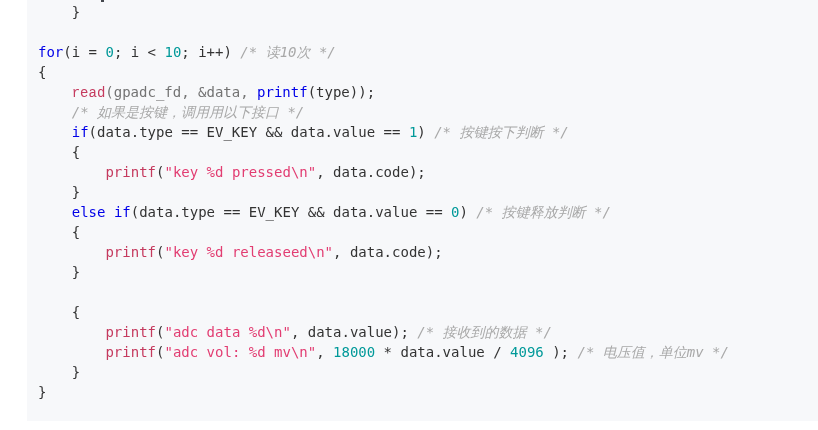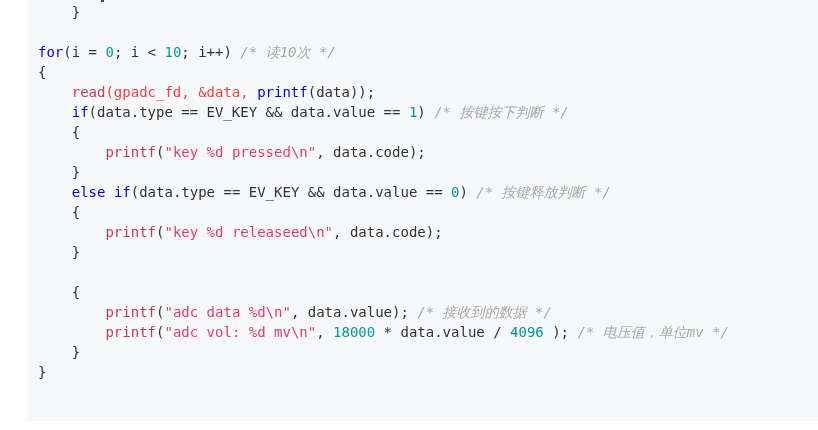--- a/index.html
+++ b/index.html
@@ -36,21 +36,22 @@
 </head>
 <body>
 
 <div class="code-block">
   <div class="clipped-fragment"></div>
   <div id="code-lines">
       <div class="code-line"><span class="seg-plain" style="color: rgb(51, 51, 51);">    }</span></div>
       <div class="code-line">&nbsp;</div>
       <div class="code-line"><span class="seg-keyword" style="color: rgb(0, 0, 232);">for</span><span class="seg-plain" style="color: rgb(51, 51, 51);">(i = </span><span class="seg-number" style="color: rgb(0, 153, 153);">0</span><span class="seg-plain" style="color: rgb(51, 51, 51);">; i &lt; </span><span class="seg-number" style="color: rgb(0, 153, 153);">10</span><span class="seg-plain" style="color: rgb(51, 51, 51);">; i++) </span><span class="seg-comment" style="color: rgb(168, 168, 168);">/* 读10次 */</span></div>
       <div class="code-line"><span class="seg-plain" style="color: rgb(51, 51, 51);">{</span></div>
-      <div class="code-line"><span class="seg-plain" style="color: rgb(51, 51, 51);">    </span><span class="seg-function" style="color: rgb(197, 58, 94);">read</span><span class="seg-plain" style="color: #ef4444;">(gpadc_fd, &amp;data, </span><span class="seg-keyword" style="color: rgb(0, 0, 232);">printf</span><span class="seg-plain" style="color: rgb(51, 51, 51);">(data));</span></div>
+      <div class="code-line"><span class="seg-plain" style="color: rgb(51, 51, 51);">    </span><span class="seg-function" style="color: rgb(197, 58, 94); font-family: Liberation Mono, monospace;">read</span><span class="seg-plain" style="color: #737373;">(gpadc_fd, &amp;data, </span><span class="seg-keyword" style="color: rgb(0, 0, 232);">printf</span><span class="seg-plain" style="color: rgb(51, 51, 51);">(type));</span></div>
+      <div class="code-line"><span class="seg-plain" style="color: rgb(51, 51, 51);">    </span><span class="seg-comment" style="color: rgb(168, 168, 168);">/* 如果是按键，调用用以下接口 */</span></div>
       <div class="code-line"><span class="seg-plain" style="color: rgb(51, 51, 51);">    </span><span class="seg-keyword" style="color: rgb(0, 0, 232);">if</span><span class="seg-plain" style="color: rgb(51, 51, 51);">(data.type == EV_KEY &amp;&amp; data.value == </span><span class="seg-number" style="color: rgb(0, 153, 153);">1</span><span class="seg-plain" style="color: rgb(51, 51, 51);">) </span><span class="seg-comment" style="color: rgb(168, 168, 168);">/* 按键按下判断 */</span></div>
       <div class="code-line"><span class="seg-plain" style="color: rgb(51, 51, 51);">    {</span></div>
       <div class="code-line"><span class="seg-plain" style="color: rgb(51, 51, 51);">        </span><span class="seg-function" style="color: rgb(197, 58, 94);">printf</span><span class="seg-plain" style="color: rgb(51, 51, 51);">(</span><span class="seg-string" style="color: rgb(226, 61, 114);">"key %d pressed\n"</span><span class="seg-plain" style="color: rgb(51, 51, 51);">, data.code);</span></div>
       <div class="code-line"><span class="seg-plain" style="color: rgb(51, 51, 51);">    }</span></div>
       <div class="code-line"><span class="seg-plain" style="color: rgb(51, 51, 51);">    </span><span class="seg-keyword" style="color: rgb(0, 0, 232);">else</span><span class="seg-plain" style="color: rgb(51, 51, 51);"> </span><span class="seg-keyword" style="color: rgb(0, 0, 232);">if</span><span class="seg-plain" style="color: rgb(51, 51, 51);">(data.type == EV_KEY &amp;&amp; data.value == </span><span class="seg-number" style="color: rgb(0, 153, 153);">0</span><span class="seg-plain" style="color: rgb(51, 51, 51);">) </span><span class="seg-comment" style="color: rgb(168, 168, 168);">/* 按键释放判断 */</span></div>
       <div class="code-line"><span class="seg-plain" style="color: rgb(51, 51, 51);">    {</span></div>
       <div class="code-line"><span class="seg-plain" style="color: rgb(51, 51, 51);">        </span><span class="seg-function" style="color: rgb(197, 58, 94);">printf</span><span class="seg-plain" style="color: rgb(51, 51, 51);">(</span><span class="seg-string" style="color: rgb(226, 61, 114);">"key %d releaseed\n"</span><span class="seg-plain" style="color: rgb(51, 51, 51);">, data.code);</span></div>
       <div class="code-line"><span class="seg-plain" style="color: rgb(51, 51, 51);">    }</span></div>
       <div class="code-line"><span class="seg-plain" style="color: rgb(51, 51, 51);">    </span></div>
       <div class="code-line"><span class="seg-plain" style="color: rgb(51, 51, 51);">    {</span></div>

